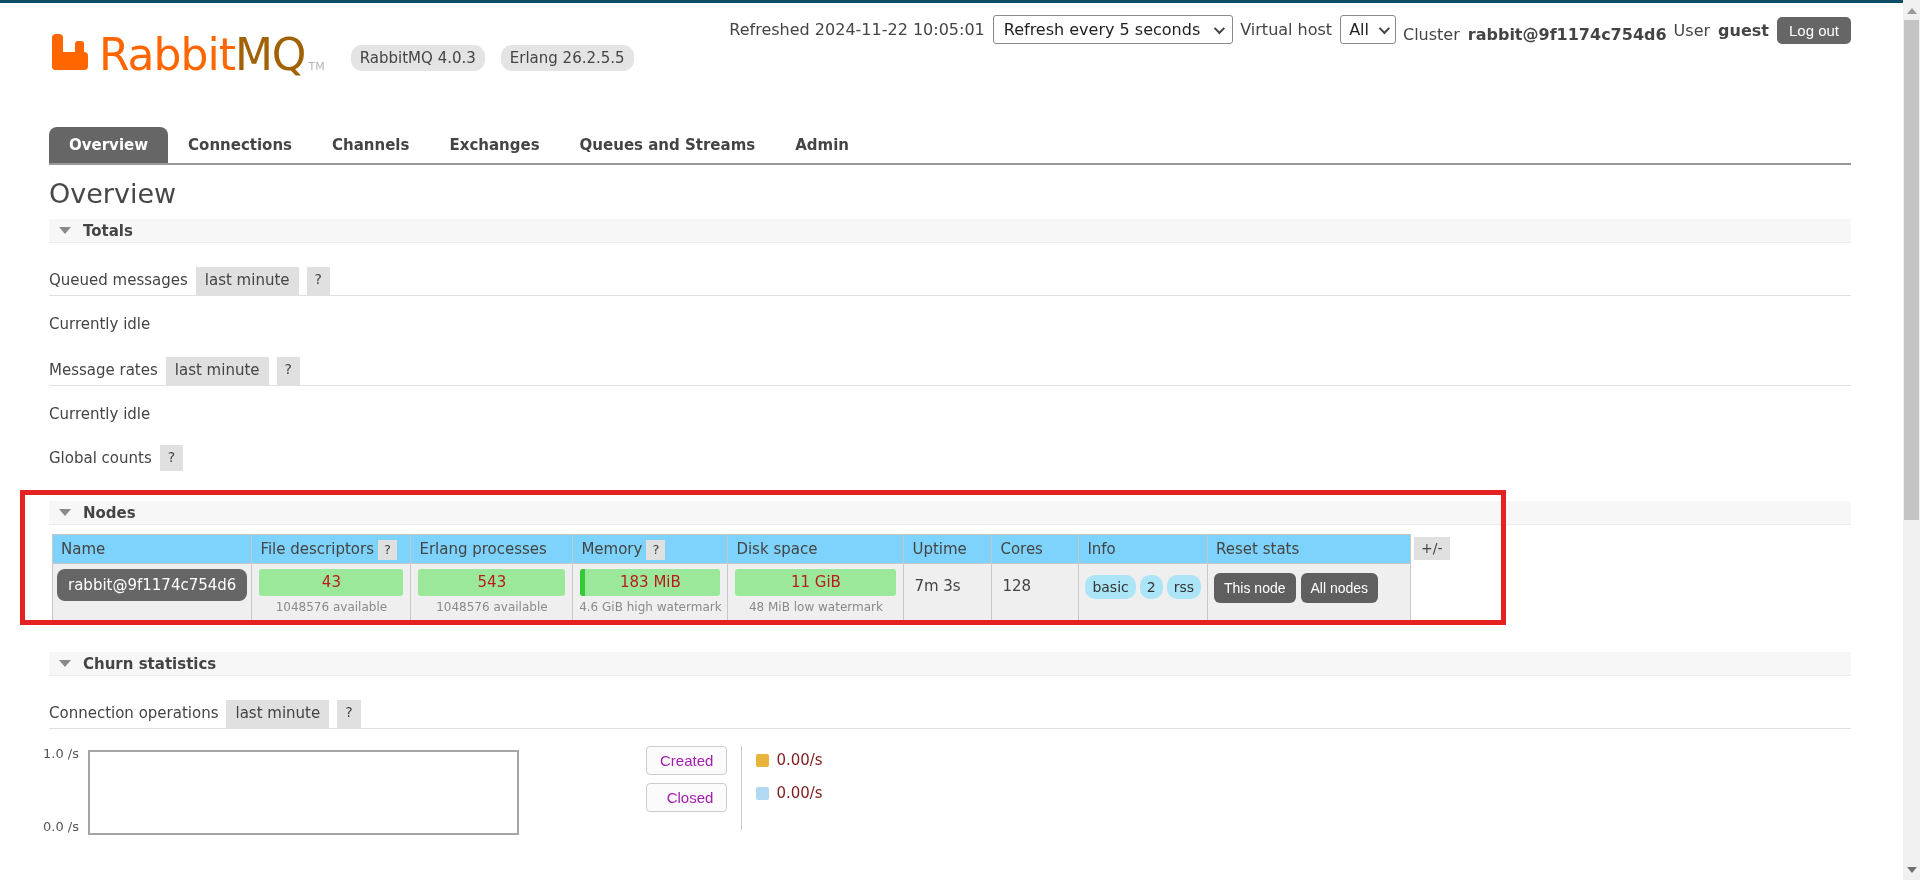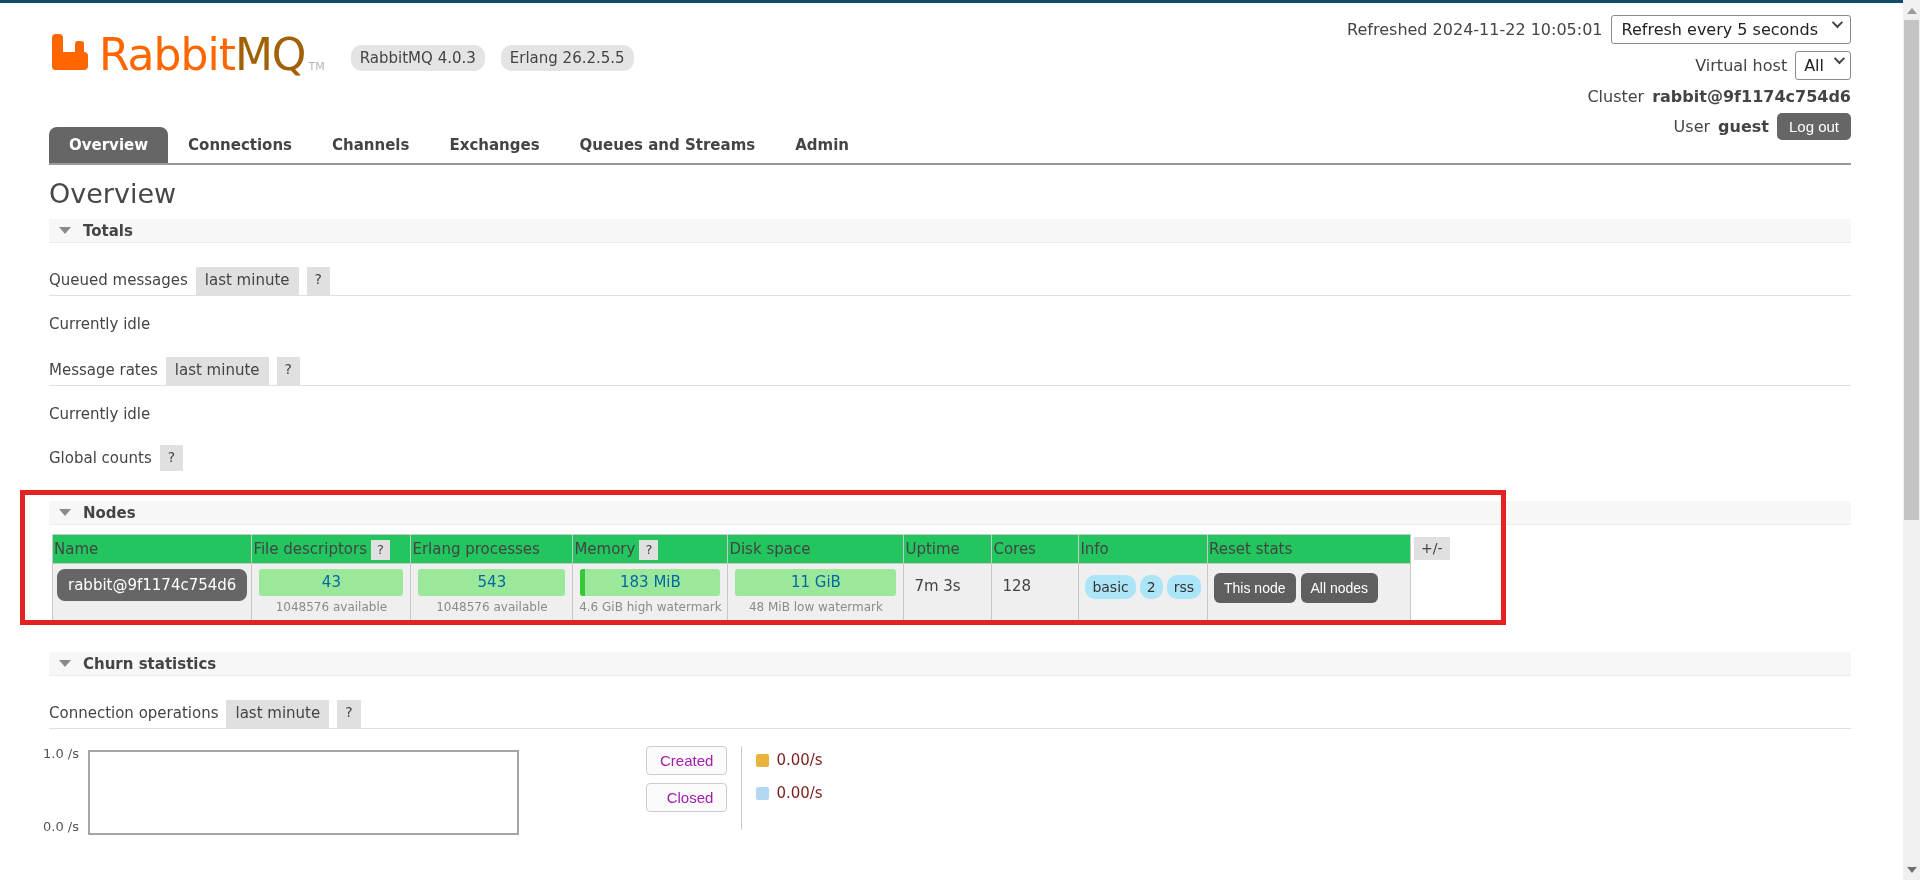--- a/index.html
+++ b/index.html
@@ -25,24 +25,24 @@
   .logo-row { position:absolute; left:0; top:28px; display:flex; align-items:flex-end; }
   .logo { display:flex; align-items:flex-end; cursor:pointer; }
   .logo svg { margin-right:8px; }
   .brand { font-size:44px; line-height:1; letter-spacing:-1px; }
   .brand .orange { color:#ff6600; }
   .brand .gray { color:#a16207; }
   .tm { font-size:11px; color:#b4b4b4; margin-left:3px; padding-bottom:4px; }
   .version-badges { display:flex; gap:16px; margin-left:26px; padding-bottom:6px; }
   .vbadge { background:#e4e4e4; color:#444; padding:4px 9px; border-radius:11px; font-size:15px; }
 
-  .header-right { position:absolute; right:0; top:12px; display:flex; flex-direction:column; align-items:flex-end; gap:7px; }
+  .header-right { position:absolute; right:0; top:12px; display:flex; flex-direction:row; align-items:flex-end; gap:7px; }
   .hr-row { display:flex; align-items:center; gap:8px; }
   .selectbox { border:1px solid #8a8a8a; border-radius:3px; background:#fff; padding:4px 10px;
-               display:flex; gap:14px; font-size:16px; color:#222; cursor:pointer; }
+               display:flex; align-items:center; gap:14px; font-size:16px; color:#222; cursor:pointer; }
   .selectbox.small { padding:4px 8px; gap:10px; }
   .chev { width:8px; height:8px; border-right:2px solid #444; border-bottom:2px solid #444; transform:rotate(45deg) translateY(-2px); }
   .refreshed-text { font-size:16px; color:#444; }
   .plain-label { font-size:16px; color:#444; }
   .bold { font-weight:bold; }
   .logout-btn { background:#666; color:#fff; border:none; border-radius:5px; padding:5px 12px; font-size:15px; cursor:pointer; }
 
   
   .tabs { display:flex; border-bottom:2px solid #999; }
   .tab { padding:9px 20px; font-weight:bold; font-size:15px; color:#444; cursor:pointer; }
@@ -68,26 +68,26 @@
   .count-btn b { margin-left:4px; }
   .count-btn.muted { background:#bcbcbc; }
 
   
   .nodes-section { position:relative; margin-top:30px; }
   .red-overlay { position:absolute; left:-29px; top:-11px; width:1486px; height:135px;
                  border:5px solid #e52222; pointer-events:none; z-index:4; }
   .nodes-table-wrap { position:relative; margin:9px 0 0 3px; }
   table.nodes { border-collapse:collapse; table-layout:fixed; background:#fff; }
   table.nodes th, table.nodes td { border:1px solid #c8c8c8; vertical-align:top; }
-  table.nodes th { font-weight:normal; text-align:left; font-size:15px; color:#444; padding:5px 1px; height:28px; background:#22c55e; white-space:nowrap; }
+  table.nodes th { font-weight:normal; text-align:left; font-size:15px; color:#444; padding:5px 8px; height:28px; background:#7dd3fc; white-space:nowrap; }
   table.nodes th .help-badge { padding:2px 6px 3px 6px; font-size:13px; margin-left:4px; }
   table.nodes td { background:#efefef; padding:0; }
   .node-pill { display:inline-block; background:#666; color:#fff; border-radius:8px; padding:7px 11px; font-size:15px; margin:5px 4px 0 4px; white-space:nowrap; }
   .bar-cell { padding:5px 7px 0 7px; }
-  .gbar { position:relative; height:27px; background:#9be89b; border-radius:3px; text-align:center; line-height:27px; font-size:15px; color:#0369a1; overflow:hidden; }
+  .gbar { position:relative; height:27px; background:#9be89b; border-radius:3px; text-align:center; line-height:27px; font-size:15px; color:#b91c1c; overflow:hidden; }
   .gbar .used { position:absolute; left:0; top:0; bottom:0; width:5px; background:#37c837; }
   .sub-note { font-size:12px; color:#8a8a8a; text-align:center; padding:4px 2px 6px 2px; white-space:nowrap; }
   .plain-cell { padding:13px 10px; font-size:15px; color:#444; }
   .info-badges { display:flex; gap:4px; padding:11px 6px; }
   .ibadge { background:#ace5f8; color:#333; border-radius:10px; padding:4px 7px; font-size:14px; cursor:pointer; }
   .reset-btns { display:flex; gap:5px; padding:9px 6px; }
   .rbtn { background:#5f5f5f; color:#fff; border:none; border-radius:6px; padding:7px 10px; font-size:14px; cursor:pointer; white-space:nowrap; }
   .plusminus { position:absolute; left:1362px; top:3px; background:#e0e0e0; padding:3px 7px 4px 7px; font-size:14px; cursor:pointer; }
 
   

